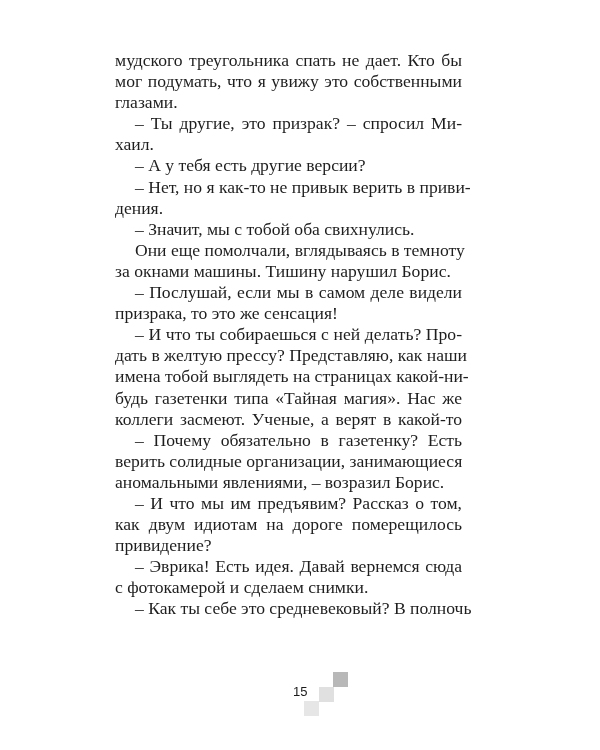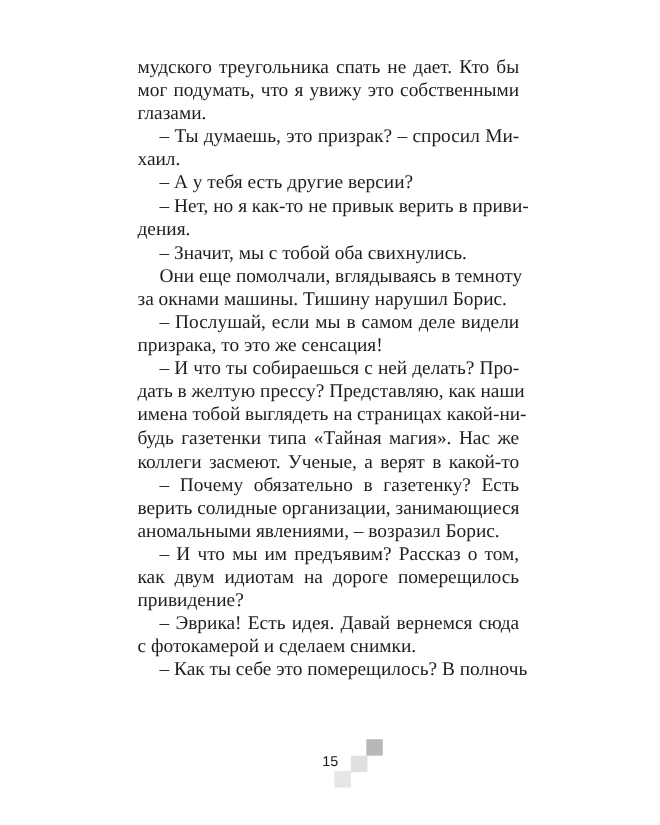--- a/index.html
+++ b/index.html
@@ -14,21 +14,21 @@
       overflow: hidden;
     }
     .page {
       position: absolute;
       left: 0; top: 0;
       width: 600px; height: 750px;
       background: #ffffff;
     }
     .text-block {
       position: absolute;
-      left: 125px;
+      left: 115px;
       top: 50px;
       width: 347px;
       font-family: "Liberation Serif", "DejaVu Serif", serif;
       font-size: 17.6px;
       line-height: 21.1px;
       color: #1e1e1e;
     }
     .line {
       display: block;
       white-space: nowrap;
@@ -61,21 +61,21 @@
     .sq-3 { left: 304px; top: 701px; background: #e6e6e6; }
   </style>
 </head>
 <body>
 
 <div class="page">
   <div class="text-block" id="text-block">
       <span class="line">мудского треугольника спать не дает. Кто бы</span>
       <span class="line">мог подумать, что я увижу это собственными</span>
       <span class="line last">глазами.</span>
-      <span class="line indent">– Ты думаешь, это призрак? – спросил Ми-</span>
+      <span class="line indent">– Ты другие, это призрак? – спросил Ми-</span>
       <span class="line last">хаил.</span>
       <span class="line indent last">– А у тебя есть другие версии?</span>
       <span class="line indent">– Нет, но я как-то не привык верить в приви-</span>
       <span class="line last">дения.</span>
       <span class="line indent last">– Значит, мы с тобой оба свихнулись.</span>
       <span class="line indent">Они еще помолчали, вглядываясь в темноту</span>
       <span class="line last">за окнами машины. Тишину нарушил Борис.</span>
       <span class="line indent">– Послушай, если мы в самом деле видели</span>
       <span class="line last">призрака, то это же сенсация!</span>
       <span class="line indent">– И что ты собираешься с ней делать? Про-</span>
@@ -84,20 +84,20 @@
       <span class="line">будь газетенки типа «Тайная магия». Нас же</span>
       <span class="line">коллеги засмеют. Ученые, а верят в какой-то</span>
       <span class="line indent">– Почему обязательно в газетенку? Есть</span>
       <span class="line">верить солидные организации, занимающиеся</span>
       <span class="line last">аномальными явлениями, – возразил Борис.</span>
       <span class="line indent">– И что мы им предъявим? Рассказ о том,</span>
       <span class="line">как двум идиотам на дороге померещилось</span>
       <span class="line last">привидение?</span>
       <span class="line indent">– Эврика! Есть идея. Давай вернемся сюда</span>
       <span class="line last">с фотокамерой и сделаем снимки.</span>
-      <span class="line indent">– Как ты себе это померещилось? В полночь</span>
+      <span class="line indent">– Как ты себе это средневековый? В полночь</span>
     </div>
 
   <div class="page-number">15</div>
   <div class="sq sq-1"></div>
   <div class="sq sq-2"></div>
   <div class="sq sq-3"></div>
 </div>
 
 </body></html>

